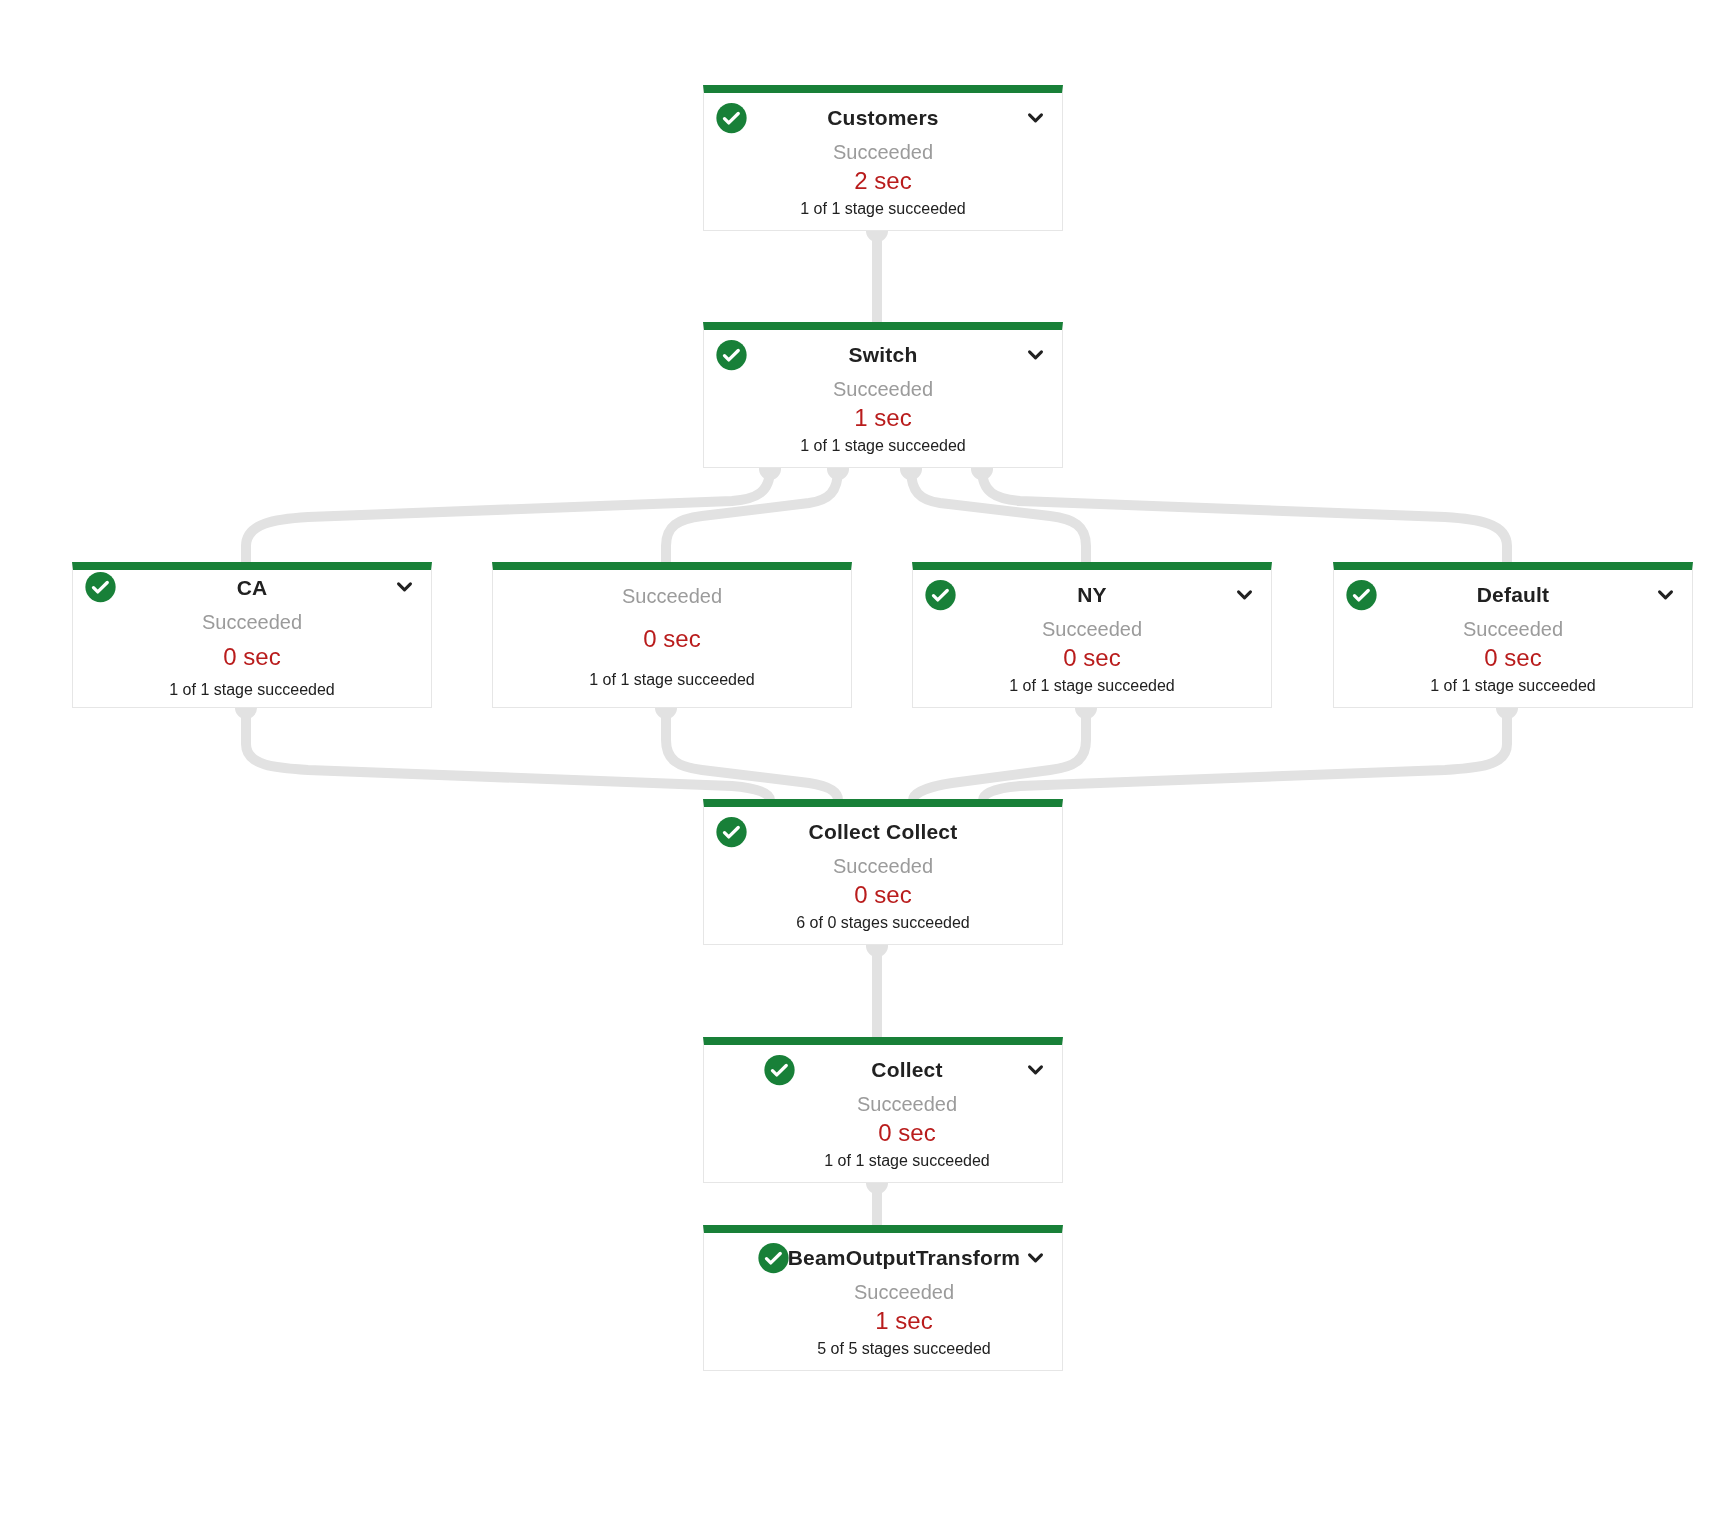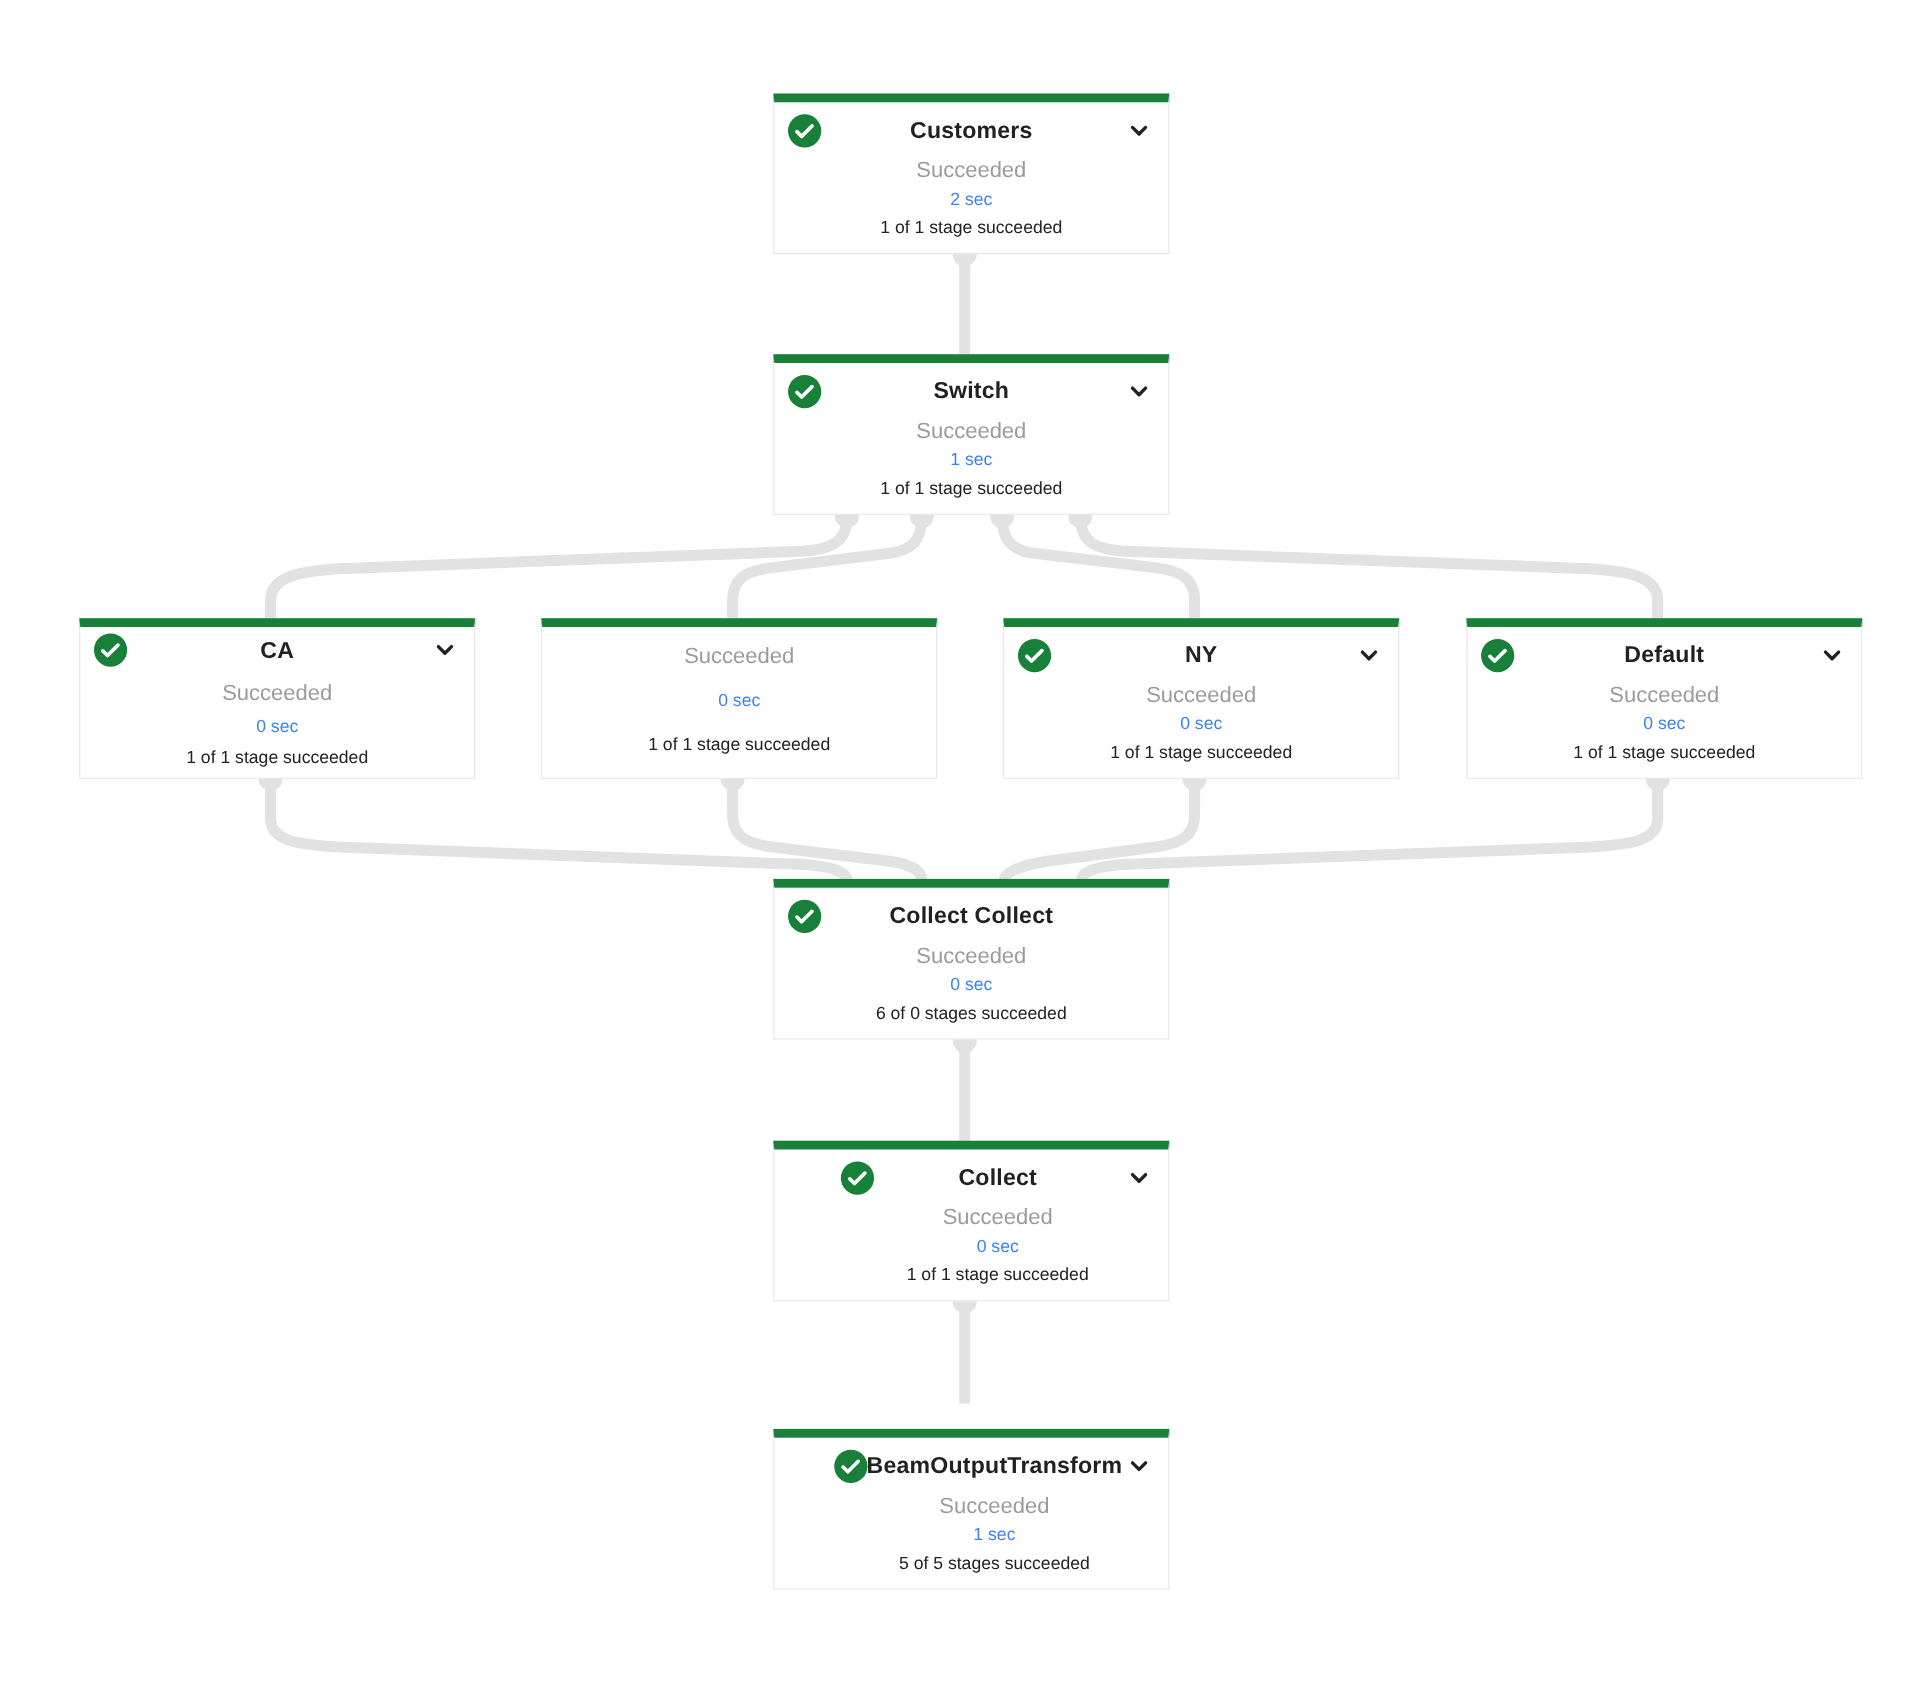--- a/index.html
+++ b/index.html
@@ -16,32 +16,32 @@
     display:flex;flex-direction:column;justify-content:space-around;
     padding:5px 0 9px 0;text-align:center;cursor:pointer;
   }
   .title-row{position:relative;height:32px;display:flex;align-items:center;justify-content:center;}
   .check{position:absolute;left:11px;top:50%;transform:translateY(-50%);width:33px;height:33px;}
   .check svg{display:block;width:33px;height:33px;}
   .chevron{position:absolute;right:13px;top:50%;transform:translateY(-50%);width:27px;height:27px;}
   .chevron svg{display:block;width:27px;height:27px;}
   .title{font-size:21px;font-weight:700;color:#212121;letter-spacing:.2px;line-height:1;}
   .status{font-size:20px;color:#9b9b9b;line-height:1;}
-  .duration{font-size:16px;color:#3b82f6;line-height:1;}
+  .duration{font-size:24px;color:#b91c1c;line-height:1;}
   .stages{font-size:16px;color:#212121;line-height:1;}
   
   #node-customers{left:703px;top:85px;}
   #node-switch{left:703px;top:322px;}
   #node-ca{left:72px;top:562px;gap:13px;}
   #node-fl{left:492px;top:562px;}
   #node-ny{left:912px;top:562px;}
   #node-default{left:1333px;top:562px;}
   #node-collect-flatten{left:703px;top:799px;}
   #node-collect{left:703px;top:1037px;padding-left:48px;}
-  #node-beam{left:703px;top:1299px;padding-left:42px;}
+  #node-beam{left:703px;top:1225px;padding-left:42px;}
 </style>
 </head>
 <body>
 
 <svg id="edge-layer" viewBox="0 0 1736 1538" xmlns="http://www.w3.org/2000/svg">
 
   <circle class="edge-bump" cx="877" cy="231" r="11"></circle>
   <circle class="edge-bump" cx="770" cy="469" r="11"></circle>
   <circle class="edge-bump" cx="838" cy="469" r="11"></circle>
   <circle class="edge-bump" cx="911" cy="469" r="11"></circle>

